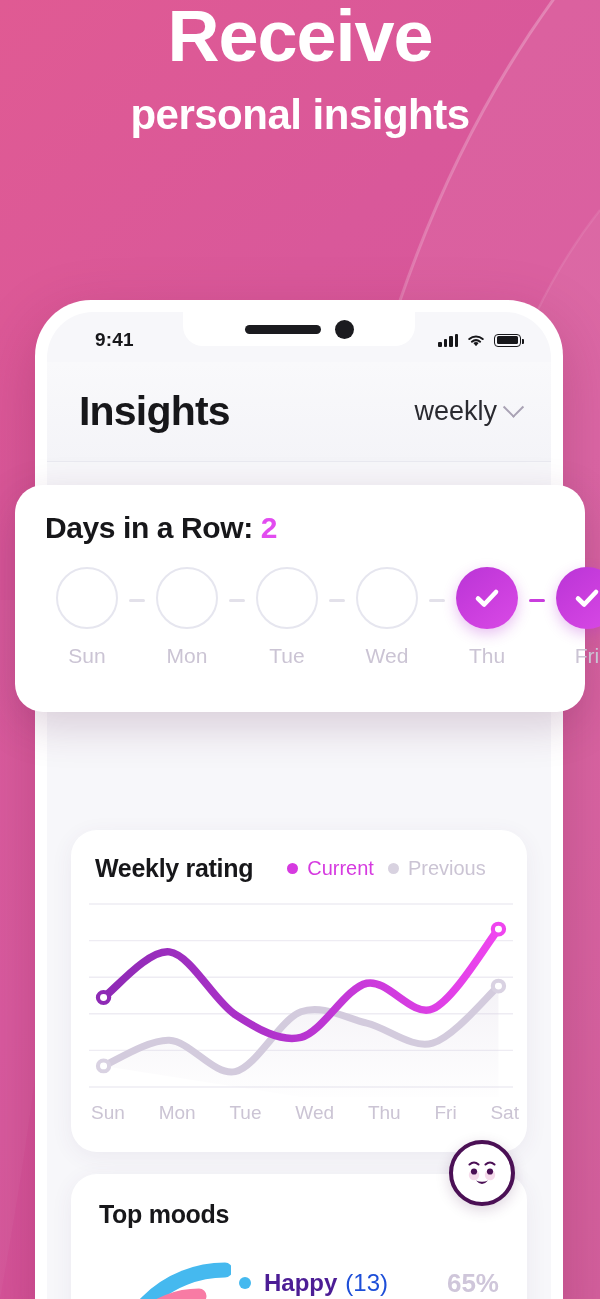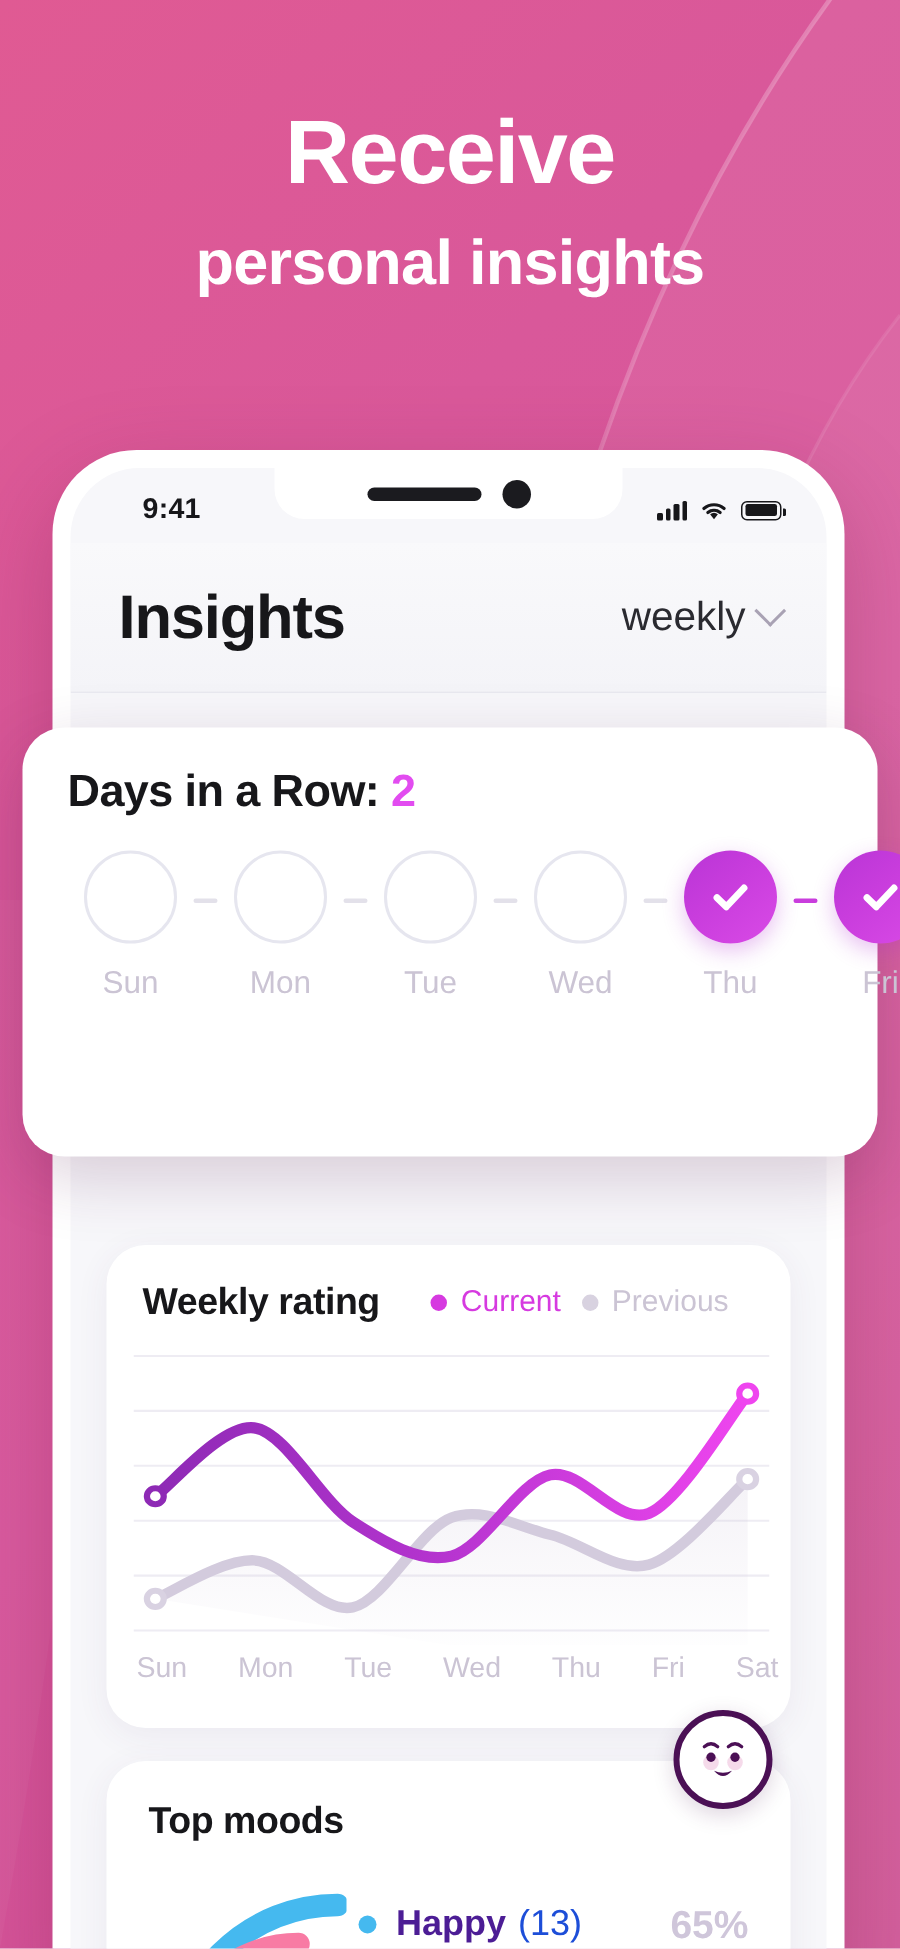--- a/index.html
+++ b/index.html
@@ -9,22 +9,21 @@
     position:relative;
     background:linear-gradient(135deg,#e05a93 0%,#d9589a 30%,#d8569c 55%,#cf4f92 100%);
   }
 
   
   .bg-arcs { position:absolute; inset:0; overflow:hidden; pointer-events:none; }
 
   
   .hero { position:absolute; top:0; left:0; width:600px; text-align:center; z-index:5; }
   .hero-title {
-    margin-top:72px;
-    font-size:60px; font-weight:700; color:#ffffff; letter-spacing:-1px; line-height:1;
+    font-size:72px; font-weight:700; color:#ffffff; letter-spacing:-1px; line-height:1;
   }
   .hero-sub {
     margin-top:22px;
     font-size:42px; font-weight:600; color:#ffffff; letter-spacing:-0.5px; line-height:1;
   }
 
   
   .phone {
     position:absolute; left:35px; top:300px; width:528px; height:1060px;
     background:#ffffff;
@@ -130,21 +129,21 @@
   .smiley {
     position:absolute; right:12px; top:-34px;
     width:66px; height:66px; border-radius:50%;
     background:#ffffff; border:4px solid #4b1055;
     box-shadow:0 4px 14px rgba(70,20,80,.18);
     z-index:30;
   }
 
   
   .streak {
-    position:absolute; left:15px; top:485px; width:570px; height:286px;
+    position:absolute; left:15px; top:485px; width:570px; height:227px;
     background:#ffffff; border-radius:28px;
     box-shadow:0 14px 44px rgba(90,30,80,.20);
     z-index:40;
     padding:26px 30px 0 30px;
   }
   .streak-title { font-size:30px; font-weight:700; color:#17171a; letter-spacing:-.4px; }
   .streak-title .num { color:#e24cf0; }
   .days { display:flex; align-items:center; margin-top:22px; }
   .day { display:flex; flex-direction:column; align-items:center; width:84px; flex:0 0 auto; }
   .circ { width:62px; height:62px; border-radius:50%; border:2.4px solid #e6e6ef; background:#fff; }

